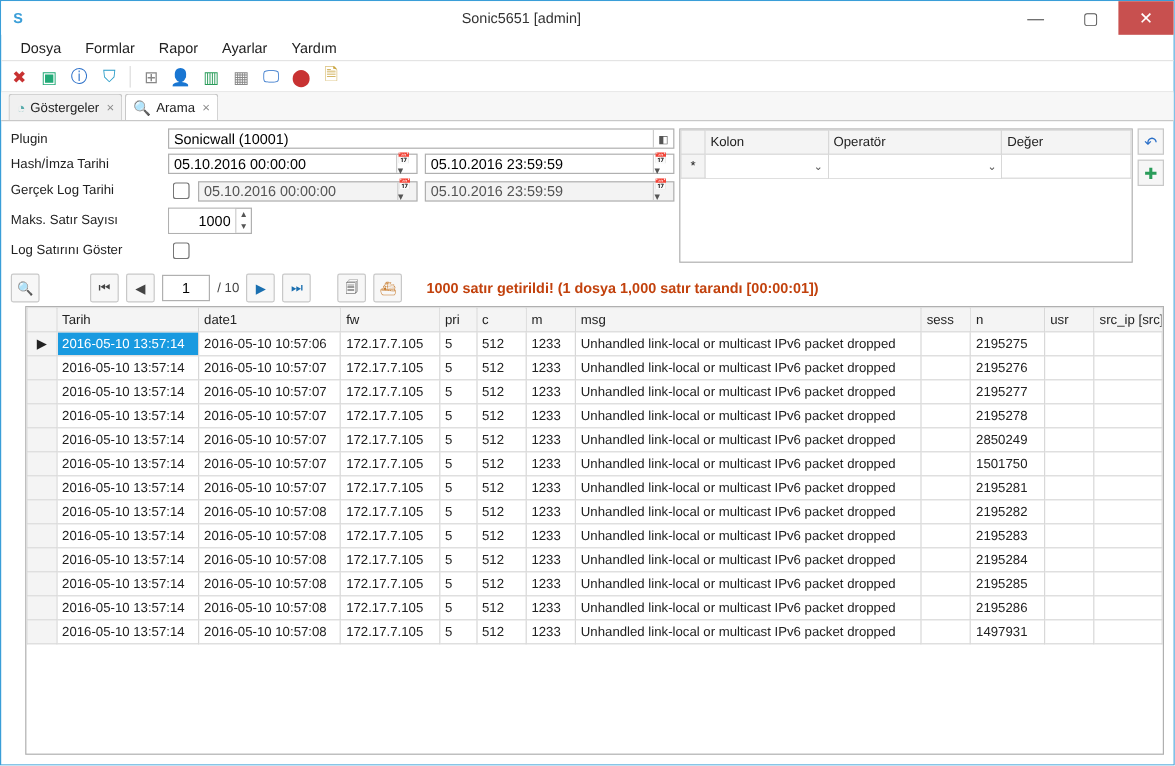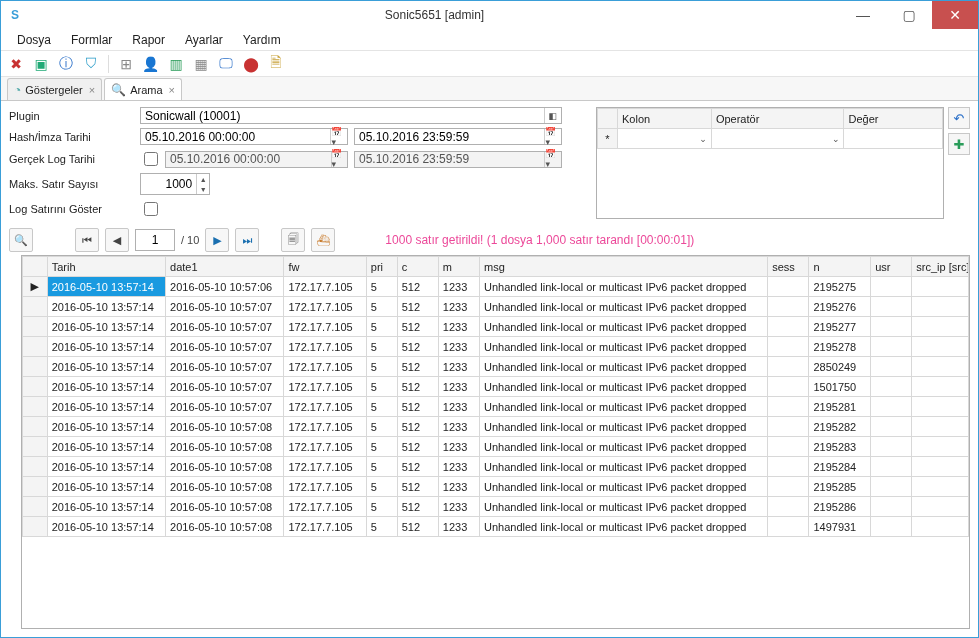--- a/index.html
+++ b/index.html
@@ -25,51 +25,51 @@
   .tool-sep { width: 1px; height: 18px; background: #ddd; margin: 0 3px; }
 
   
   .tabs { height: 24px; display: flex; align-items: flex-end; padding: 0 6px; border-bottom: 1px solid #c8c8c8; gap: 2px; background: #f7f7f7; }
   .tab { height: 22px; display: flex; align-items: center; padding: 0 6px; border: 1px solid #c8c8c8; border-bottom: none; background: #f0f0f0; border-top-left-radius: 3px; border-top-right-radius: 3px; font-size: 11px; }
   .tab.active { background: #fff; }
   .tab .tab-ico { margin-right: 4px; font-size: 12px; }
   .tab .close-x { margin-left: 6px; color: #888; font-size: 11px; }
 
   
-  .form-area { display: flex; padding: 6px 8px; gap: 18px; }
+  .form-area { display: flex; padding: 6px 8px; gap: 4px; }
   .form-left { display: grid; grid-template-columns: 125px 1fr 1fr; gap: 4px 6px; align-items: center; }
   .form-left label { font-size: 11px; color: #222; }
   .form-left .span2 { grid-column: 2 / span 2; }
   .inputwrap { display: flex; align-items: center; border: 1px solid #b0b0b0; background: #fff; height: 17px; }
   .inputwrap.dis { background: #f3f3f3; color: #999; }
   .inputwrap input { border: none; outline: none; width: 100%; height: 100%; padding: 0 4px; font: inherit; background: transparent; }
   .inputwrap .drop { width: 18px; height: 100%; border-left: 1px solid #ccc; display: flex; align-items: center; justify-content: center; font-size: 9px; color: #555; }
   .numwrap { display: flex; align-items: center; border: 1px solid #b0b0b0; background: #fff; height: 22px; width: 70px; }
   .numwrap input { border: none; outline: none; width: 100%; height: 100%; padding: 0 4px; font: inherit; text-align: right; }
   .numwrap .spin { width: 16px; height: 100%; display: flex; flex-direction: column; border-left: 1px solid #ccc; }
   .numwrap .spin div { flex: 1; font-size: 7px; display: flex; align-items: center; justify-content: center; color: #555; }
   .chk { width: 14px; height: 14px; }
 
   
   .form-right { flex: 1; display: flex; gap: 4px; }
-  .filter-grid { flex: 1; border: 1px solid #b0b0b0; background: #fff; margin-left: 16px; }
+  .filter-grid { flex: 1; border: 1px solid #b0b0b0; background: #fff; }
   .filter-grid table { border-collapse: collapse; width: 100%; }
   .filter-grid th, .filter-grid td { border: 1px solid #d8d8d8; font-size: 11px; text-align: left; padding: 2px 4px; height: 20px; background: #fff; }
   .filter-grid th { background: #f4f4f4; font-weight: normal; }
   .filter-grid .rowhead { width: 20px; background: #f4f4f4; text-align: center; }
   .side-btns { display: flex; flex-direction: column; gap: 4px; }
   .side-btn { width: 22px; height: 22px; border: 1px solid #c8c8c8; background: #f6f6f6; display: flex; align-items: center; justify-content: center; font-size: 13px; }
 
   
   .navbar { height: 30px; display: flex; align-items: center; padding: 0 8px; gap: 6px; }
   .nav-btn { width: 24px; height: 24px; border: 1px solid #c8c8c8; background: #f7f7f7; display: flex; align-items: center; justify-content: center; font-size: 11px; color: #444; border-radius: 2px; }
   .nav-btn.blue { color: #1a6fb0; }
   .nav-page { width: 40px; height: 22px; border: 1px solid #b0b0b0; text-align: center; font: inherit; }
   .nav-total { font-size: 11px; color: #444; }
-  .status-msg { margin-left: 44px; color: #ec4899; font-weight: normal; font-size: 12px; }
+  .status-msg { margin-left: 14px; color: #c2410c; font-weight: bold; font-size: 12px; }
 
   
   .grid-wrap { flex: 1; margin: 0 8px 8px 20px; border: 1px solid #b0b0b0; position: relative; overflow: hidden; display: flex; flex-direction: column; }
   .grid-scroll { flex: 1; overflow: auto; }
   .grid { border-collapse: collapse; width: 100%; table-layout: fixed; }
   .grid th, .grid td { border: 1px solid #d8d8d8; font-size: 11px; text-align: left; padding: 2px 4px; height: 20px; white-space: nowrap; overflow: hidden; }
   .grid th { background: #f4f4f4; font-weight: normal; position: sticky; top: 0; }
   .grid .rowhead { width: 24px; background: #f4f4f4; text-align: center; }
   .grid td.sel { background: #199ae0; color: #fff; }
 

